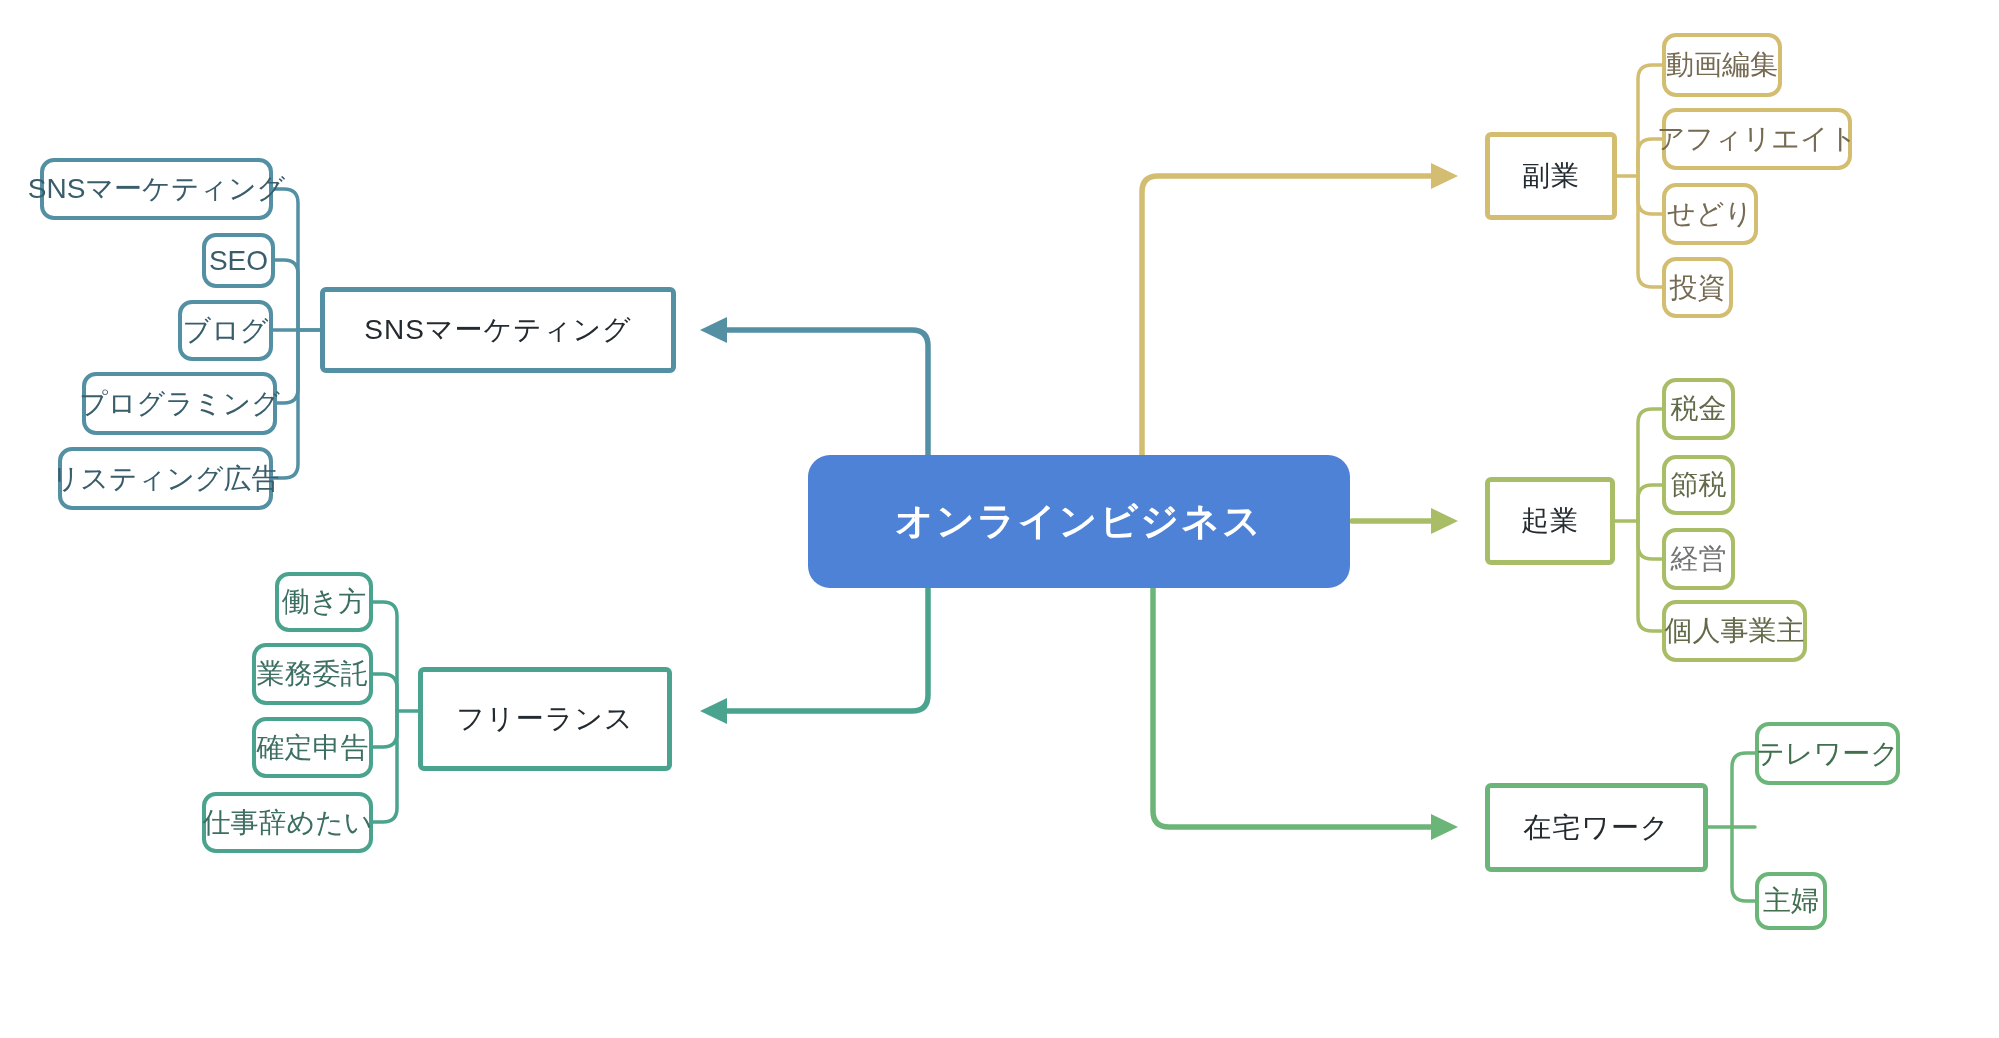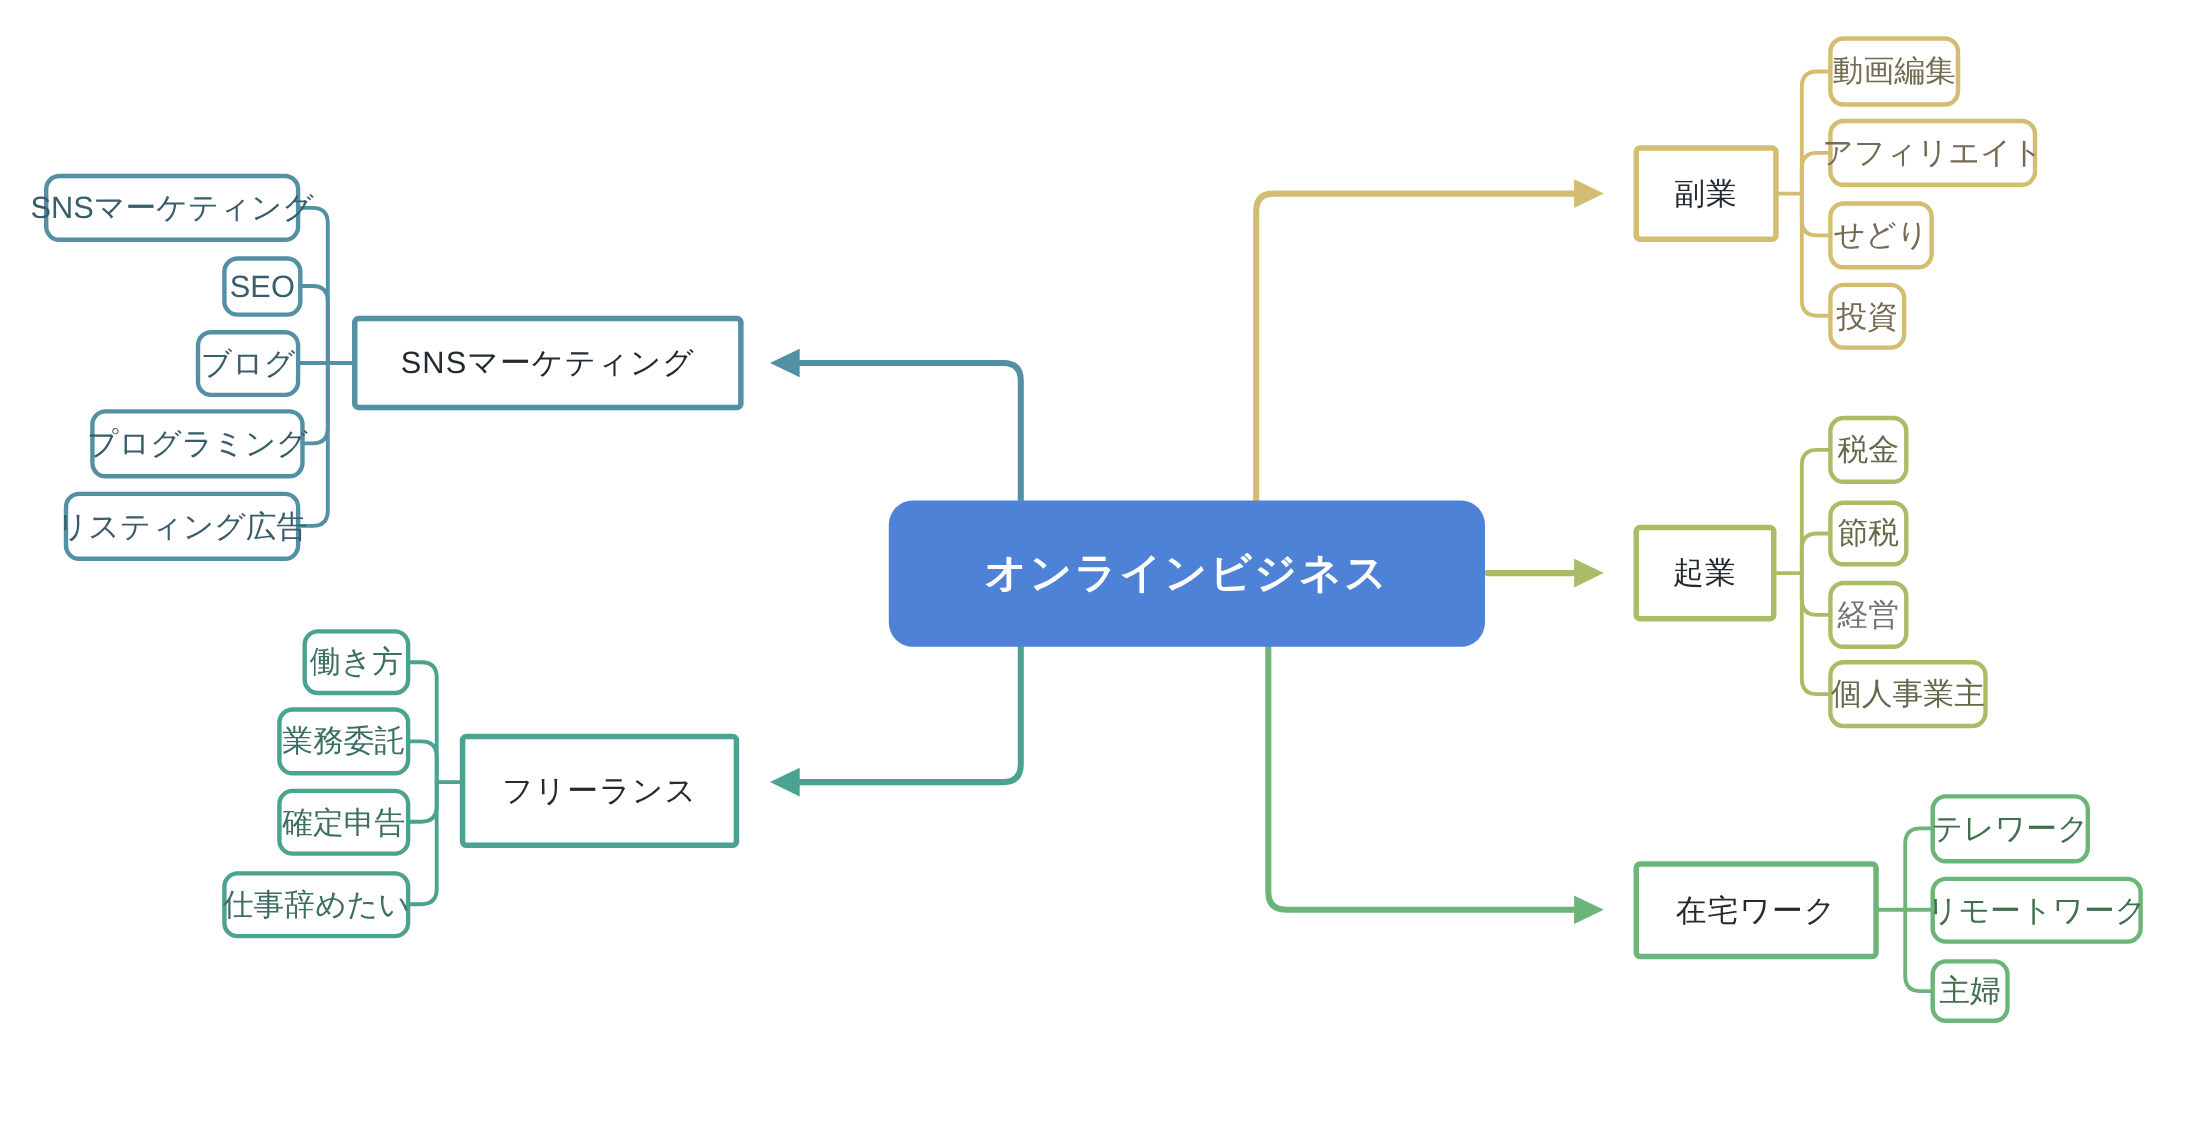--- a/index.html
+++ b/index.html
@@ -106,16 +106,15 @@
   <div class="node child" style="left: 1662px; top: 257px; width: 71px; height: 61px; border-color: rgb(211, 189, 112); color: rgb(117, 106, 82);">投資</div>
 
   <div class="node lvl1" style="left: 1485px; top: 477px; width: 130px; height: 88px; border-color: rgb(168, 189, 102); color: rgb(36, 43, 48);">起業</div>
   <div class="node child" style="left: 1662px; top: 378px; width: 73px; height: 62px; border-color: rgb(168, 189, 102); color: rgb(99, 106, 74);">税金</div>
   <div class="node child" style="left: 1662px; top: 455px; width: 73px; height: 60px; border-color: rgb(168, 189, 102); color: rgb(99, 106, 74);">節税</div>
   <div class="node child" style="left: 1662px; top: 528px; width: 73px; height: 62px; border-color: rgb(168, 189, 102); color: #737373;">経営</div>
   <div class="node child" style="left: 1662px; top: 600px; width: 145px; height: 62px; border-color: rgb(168, 189, 102); color: rgb(99, 106, 74);">個人事業主</div>
 
   <div class="node lvl1" style="left: 1485px; top: 783px; width: 223px; height: 89px; border-color: rgb(108, 181, 120); color: rgb(36, 43, 48);">在宅ワーク</div>
   <div class="node child" style="left: 1755px; top: 722px; width: 145px; height: 63px; border-color: rgb(108, 181, 120); color: rgb(66, 112, 79);">テレワーク</div>
-  <div class="node child" style="left: 1755px; top: 797px; width: 193px; height: 61px; border-color: rgb(108, 181, 120); color: rgb(66, 112, 79);">リモートワーク</div>
   <div class="node child" style="left: 1755px; top: 872px; width: 72px; height: 58px; border-color: rgb(108, 181, 120); color: rgb(66, 112, 79);">主婦</div>
 
 </div>
 
 </body></html>

